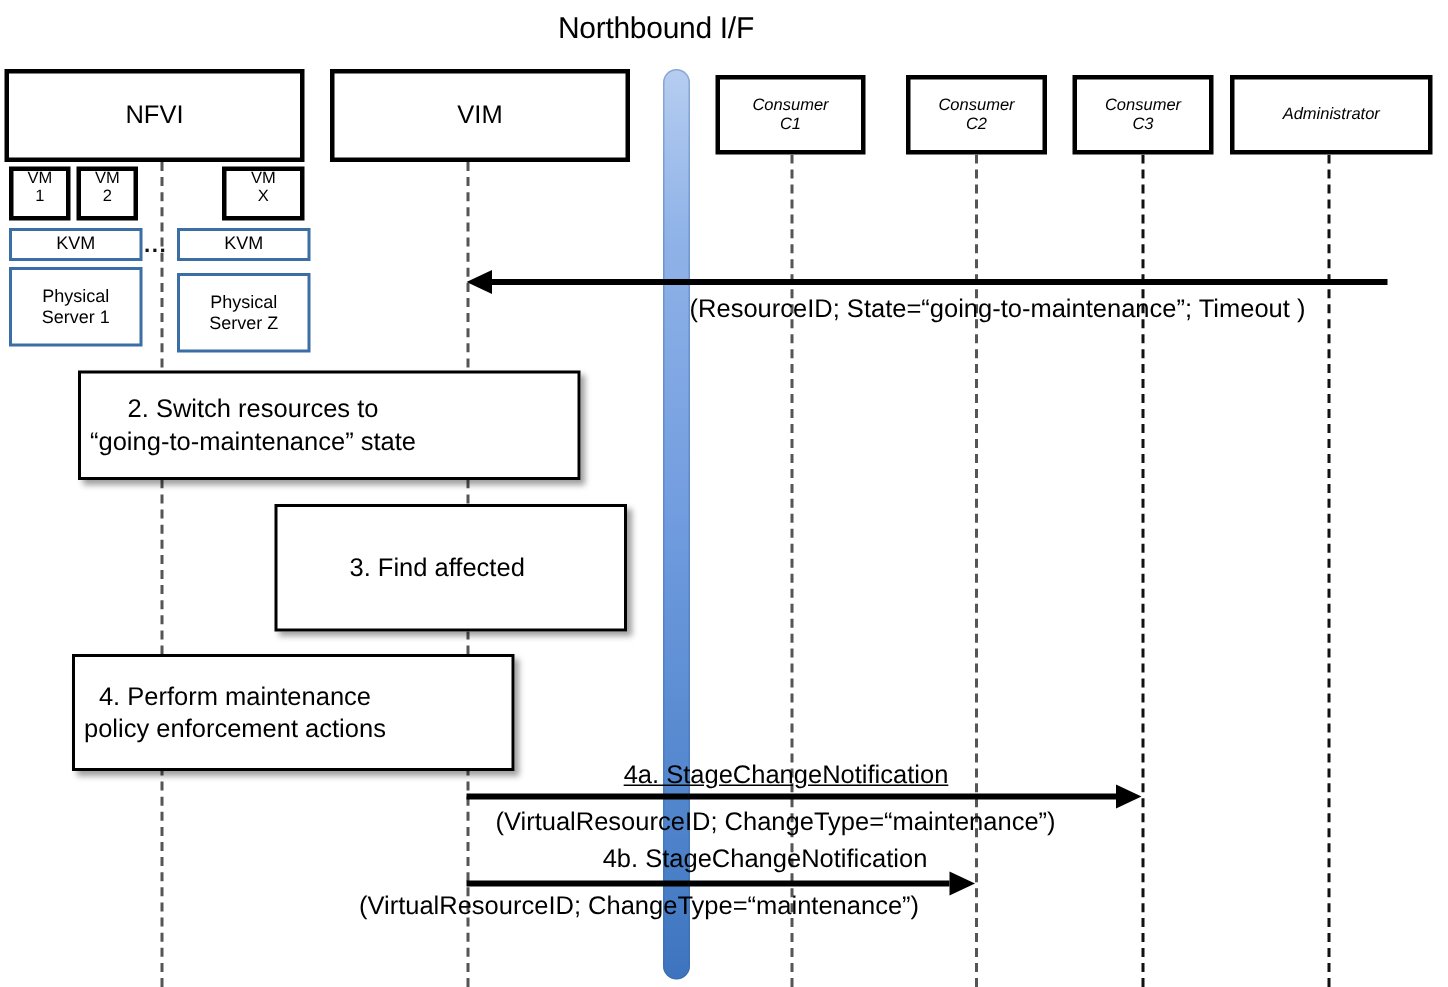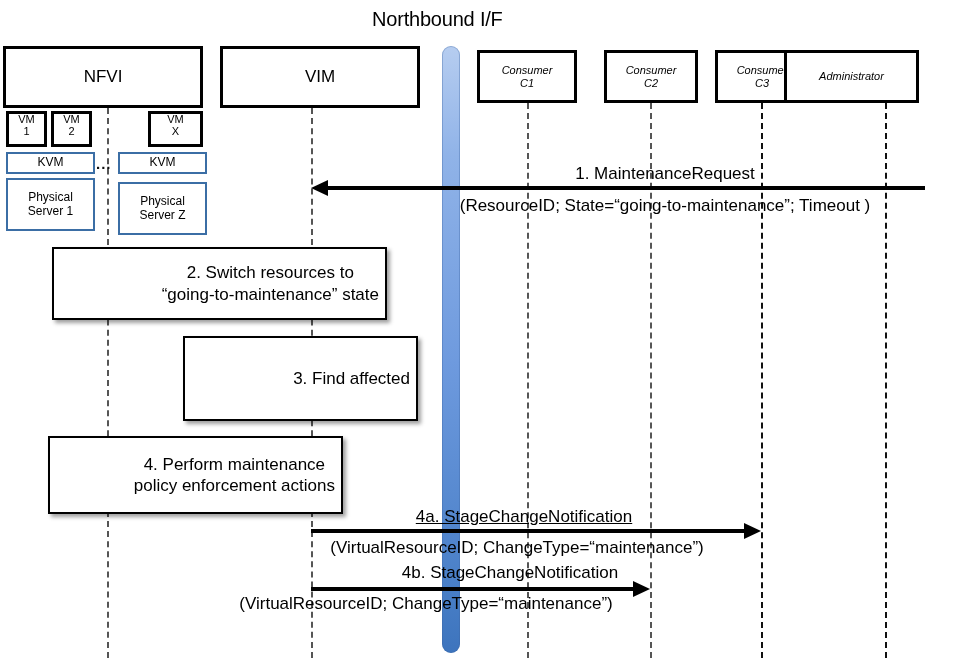--- a/index.html
+++ b/index.html
@@ -80,21 +80,21 @@
     letter-spacing:1px;
     color:#111;
   }
 
   
   .note{
     position:absolute;
     border:2px solid #000;
     background:#fff;
     box-shadow:3px 3px 4px rgba(0,0,0,.38);
-    display:flex;align-items:center;justify-content:flex-end;
+    display:flex;align-items:center;justify-content:flex-start;
     text-align:center;
     font-size:17px;line-height:1.25;
     box-sizing:border-box;
     padding:2px 6px;
     z-index:5;
   }
 
   
   .msg-label{
     position:absolute;
@@ -164,21 +164,21 @@
     </div>
   </div>
 
   <div class="actor small" style="left:715px;top:50px;width:94px;height:53px;">
     <div>
       <div>Consumer</div>
       <div>C3</div>
     </div>
   </div>
 
-  <div class="actor small" style="left:784px;top:50px;width:135px;height:53px;">
+  <div class="actor small" style="left:820px;top:50px;width:135px;height:53px;">
     <span>Administrator</span>
   </div>
 
   <div class="vmbox" style="left:6px;top:111px;width:41px;height:36px;">
     <div>
       <div>VM</div>
       <div>1</div>
     </div>
   </div>
 
@@ -213,21 +213,20 @@
     </div>
   </div>
 
   <div class="bluebox" style="left:118px;top:182px;width:89px;height:53px;">
     <div>
       <div>Physical</div>
       <div>Server Z</div>
     </div>
   </div>
 
-  <div class="msg-label center" style="left:665px;top:164px;">1.   MaintenanceRequest</div>
 
   <div class="arrow-line" style="left:328px;top:186px;width:597px;"></div>
   <div class="arrow-head left" style="left:311px;top:180px;"></div>
 
   <div class="msg-label center" style="left:665px;top:196px;">(ResourceID; State=“going-to-maintenance”; Timeout )</div>
 
   <div class="note" style="left:52px;top:247px;width:335px;height:73px;">
     <div>
       <div>2. Switch resources to</div>
       <div>“going-to-maintenance” state</div>

